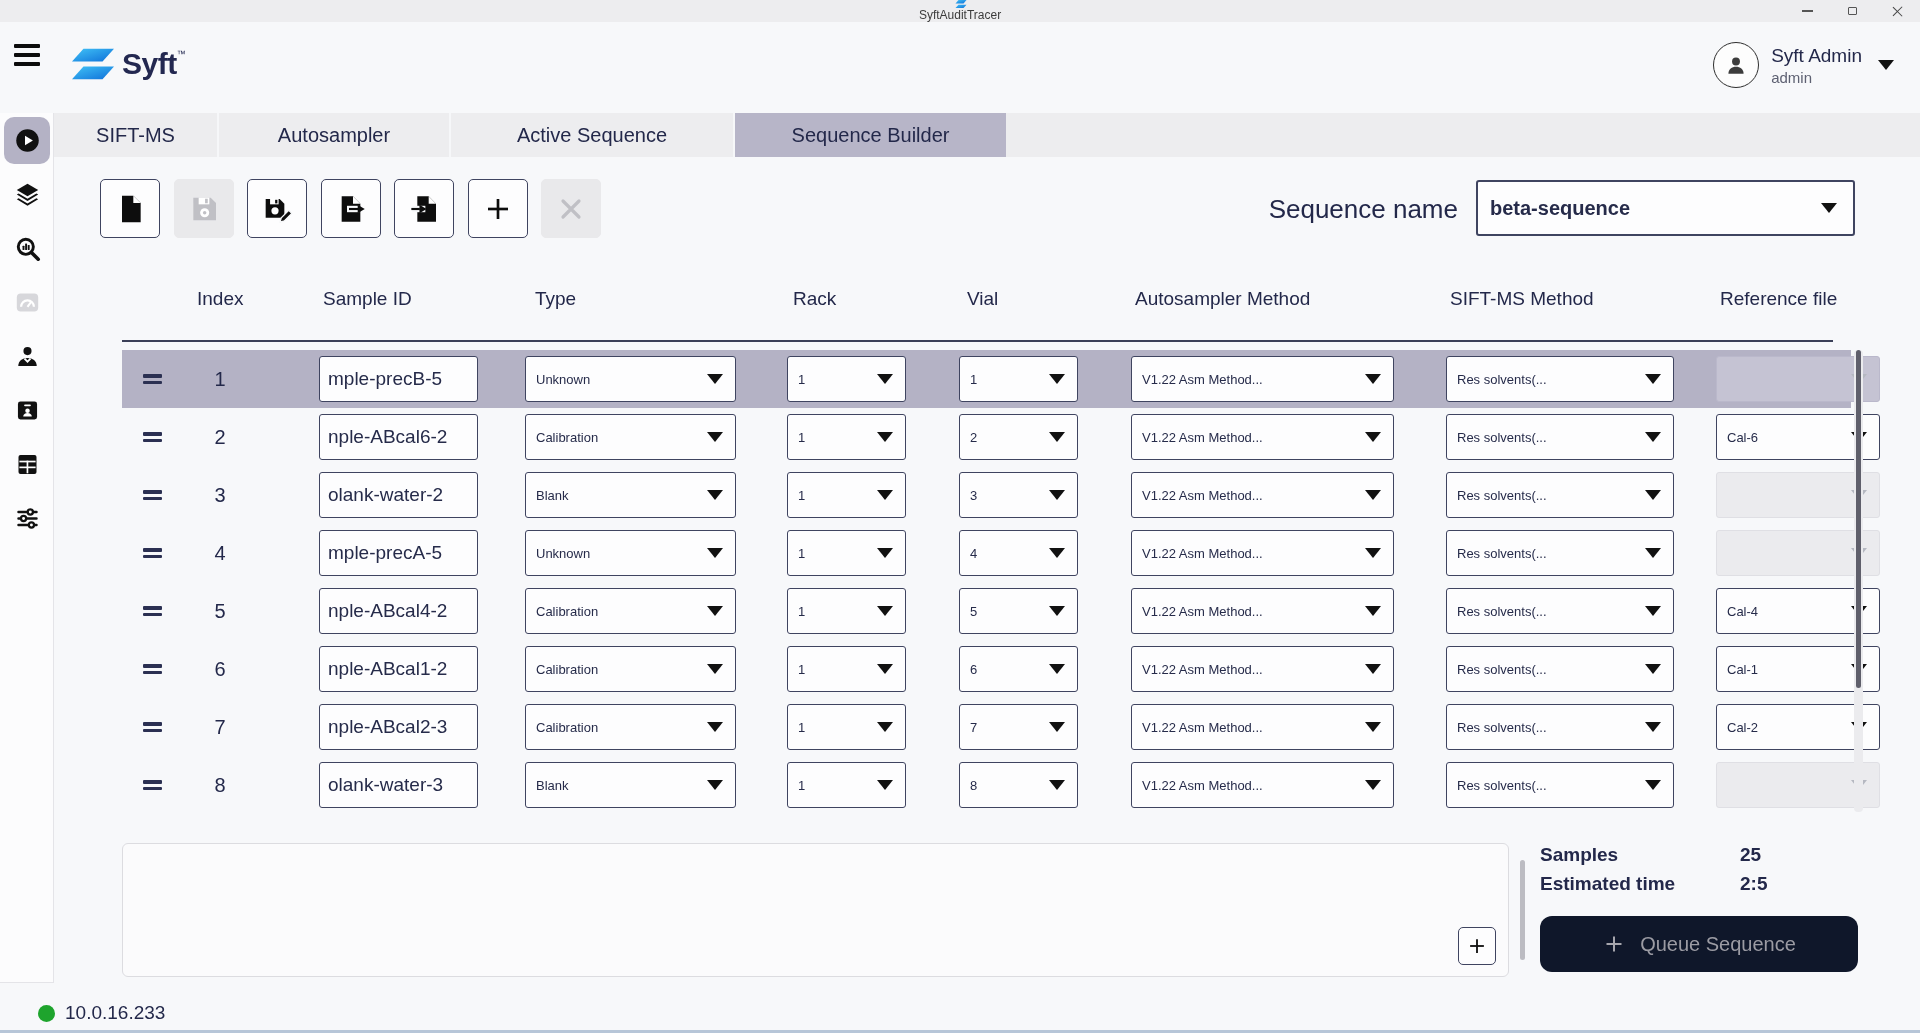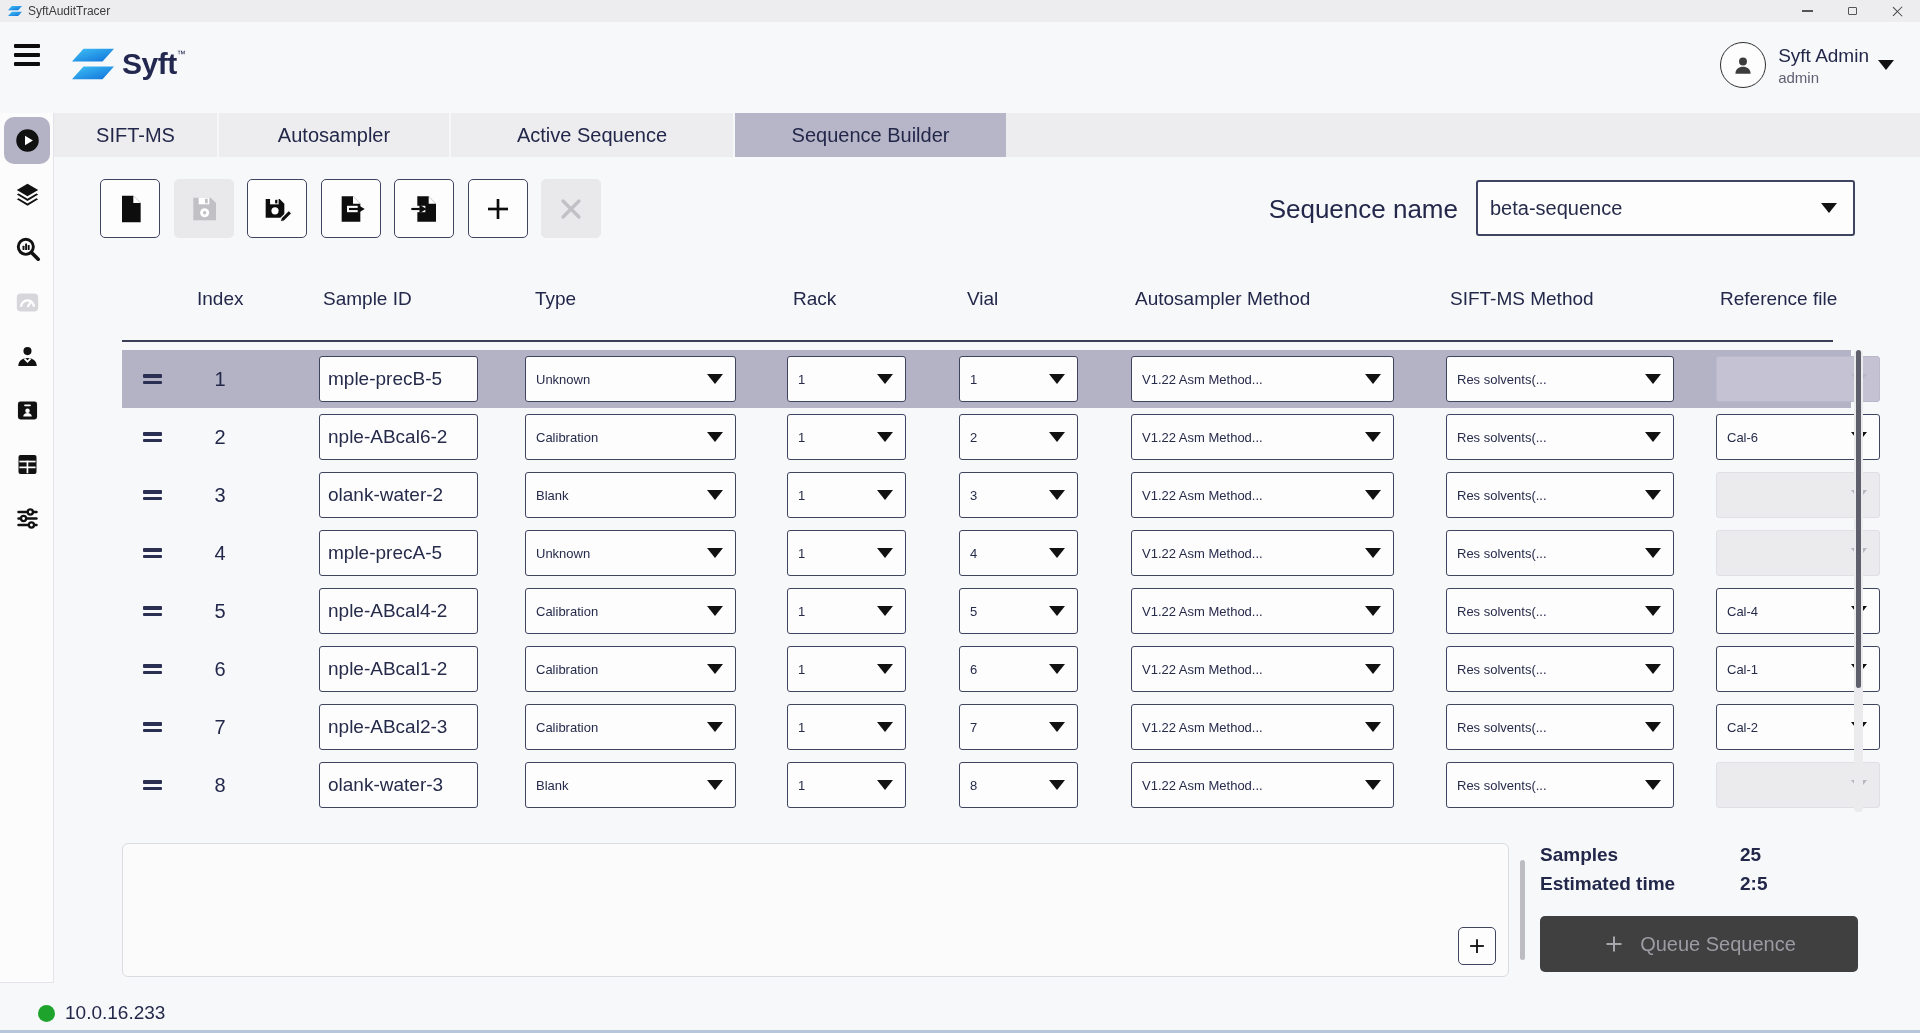--- a/index.html
+++ b/index.html
@@ -1,20 +1,20 @@
 <!DOCTYPE html>
 <html><head>
 <meta charset="utf-8">
 <style>
   * { margin:0; padding:0; box-sizing:border-box; }
   html,body { width:1920px; height:1033px; overflow:hidden; }
   body { font-family:"Liberation Sans", sans-serif; background:#f7f8fa; position:relative; color:#262b4a; }
 
   
-  .titlebar { position:absolute; left:0; top:0; width:1920px; height:22px; background:#ededef; display:flex; align-items:center; }
+  .titlebar { position:absolute; left:0; top:0; width:1920px; height:22px; background:#ededef; display:flex; align-items:center;flex-direction:column; }
   .titlebar .app-ico { width:14px; height:12px; margin:0 6px 0 8px; }
   .titlebar .app-title { font-size:12px; color:#3c3c3c; }
   .win-btns { position:absolute; right:0; top:0; height:22px; display:flex; }
   .win-btn { width:45px; height:22px; display:flex; align-items:center; justify-content:center; cursor:default; }
   .glyph-min { width:11px; height:1.4px; background:#555; }
   .glyph-max { width:9px; height:8px; border:1.2px solid #555; border-radius:1px; }
   .glyph-close { position:relative; width:11px; height:11px; }
   .glyph-close:before,.glyph-close:after { content:""; position:absolute; left:5px; top:-1px; width:1.4px; height:13px; background:#444; }
   .glyph-close:before { transform:rotate(45deg);} .glyph-close:after { transform:rotate(-45deg);}
 
@@ -22,21 +22,21 @@
   .header { position:absolute; left:0; top:22px; width:1920px; height:91px; background:#f7f8fa; }
   .hamburger { position:absolute; left:14px; top:22px; width:26px; height:22px; display:flex; flex-direction:column; justify-content:space-between; cursor:pointer; }
   .hamburger div { height:3.6px; background:#0c0c0c; border-radius:1px; }
   .brand { position:absolute; left:72px; top:26px; display:flex; align-items:flex-start; }
   .brand svg { width:42px; height:32px; margin-right:8px; }
   .brand .brand-name { font-size:30px; font-weight:bold; color:#232850; letter-spacing:-.5px; line-height:32px; }
   .brand .tm { font-size:9px; color:#232850; margin-top:1px; }
   .userbox { position:absolute; right:26px; top:20px; display:flex; align-items:center; cursor:pointer; }
   .avatar { width:46px; height:46px; border:1.6px solid #2e2e2e; border-radius:50%; background:#fdfdfd; display:flex; align-items:center; justify-content:center; }
   .avatar svg { width:28px; height:28px; color:#3c3c3c; }
-  .usertext { margin:0 9px 0 12px; }
+  .usertext { margin:0 16px 0 12px; }
   .username { font-size:19px; color:#23284a; }
   .userrole { font-size:15px; color:#5e6172; margin-top:2px; }
   .caret { width:0; height:0; border-left:8px solid transparent; border-right:8px solid transparent; border-top:10px solid #111; }
 
   
   .tabbar { position:absolute; left:54px; top:113px; width:1892px; height:44px; background:#ededef; display:flex; }
   .tab { height:44px; display:flex; align-items:center; justify-content:center; font-size:20px; color:#23284a; cursor:pointer; border-left:2px solid #f6f7f9; }
   .tab:first-child { border-left:none; }
   .tab:nth-child(1){width:163px}.tab:nth-child(2){width:232px}.tab:nth-child(3){width:284px}.tab:nth-child(4){width:273px}.tab:nth-child(5){width:276px}
   .tab.active { background:#b7b5c8; font-weight:500; }
@@ -50,21 +50,21 @@
   .side-item.disabled svg { color:#d7d7db; }
 
   
   .toolbtn { position:absolute; top:179px; width:60px; height:59px; background:#fdfdfe; border:1.6px solid #3f4460; border-radius:5px; display:flex; align-items:center; justify-content:center; cursor:pointer; }
   .toolbtn svg { width:32px; height:32px; color:#0d0d0d; }
   .toolbtn.disabled { background:#e9e9eb; border-color:#e9e9eb; cursor:default; }
   .toolbtn.disabled svg { color:#c0c0c5; }
 
   .seq-label { position:absolute; right:462px; top:194px; font-size:26px; color:#23284a; }
   .seq-dd { position:absolute; left:1476px; top:180px; width:379px; height:56px; background:#fdfdfe; border:2px solid #3f4460; border-radius:3px; display:flex; align-items:center; cursor:pointer; }
-  .seq-dd .val { font-size:20px; color:#262b4a; padding-left:12px; flex:1; }
+  .seq-dd .val { font-size:20px; color:#262b4a; padding-left:12px; flex:1;font-weight:bold; }
   .seq-dd .caret { margin-right:16px; }
 
   
   .tgrid { display:grid; grid-template-columns:40px 87px 171px 227px 137px 137px 280px 235px 178px 190px 29px; align-items:center;gap:35px; }
   .thead { position:absolute; left:122px; top:276px; width:1711px; height:46px; }
   .thead .hcell { font-size:19px; font-weight:500; color:#23284a; padding-left:4px; }
   .thead .hcell.center { text-align:center; padding-left:0; }
   .underline { position:absolute; left:122px; top:340px; width:1711px; height:2px; background:#3b4058; }
   .rows { position:absolute; left:122px; top:350px; width:1729px; }
   .trow { position:relative; height:58px; width:1729px; }
@@ -87,21 +87,21 @@
   .vscroll .thumb { position:absolute; left:2px; top:0; width:5px; height:338px; background:#5f5f6b; border-radius:3px; }
 
   
   .bpanel { position:absolute; left:122px; top:843px; width:1387px; height:134px; background:#fbfbfc; border:1px solid #dcdce0; border-radius:6px; }
   .addbtn { position:absolute; left:1458px; top:927px; width:38px; height:38px; background:#fdfdfe; border:1.6px solid #3f4460; border-radius:5px; display:flex; align-items:center; justify-content:center; cursor:pointer; }
   .addbtn svg { width:22px; height:22px; color:#111; }
   .mini-vbar { position:absolute; left:1520px; top:860px; width:5px; height:100px; background:#bcbcc2; border-radius:3px; }
   .summary { position:absolute; left:1540px; top:844px; width:318px; }
   .sumrow { display:flex; font-size:19px; font-weight:600; color:#23284a; margin-bottom:7px; }
   .sumrow .slabel { width:200px; }
-  .queue-btn { position:absolute; left:1540px; top:916px; width:318px; height:56px; background:#404040; border-radius:5px; display:flex; align-items:center; justify-content:center; cursor:default; }
+  .queue-btn { position:absolute; left:1540px; top:916px; width:318px; height:56px; background:#0f172a; border-radius:12px; display:flex; align-items:center; justify-content:center; cursor:default; }
   .queue-btn svg { width:24px; height:24px; color:#a6a6ad; margin-right:14px; }
   .queue-btn .qlabel { font-size:20px; color:#9b9ba3; }
 
   
   .statusbar { position:absolute; left:0; top:996px; width:1920px; height:34px; display:flex; align-items:center; }
   .statusdot { width:17px; height:17px; border-radius:50%; background:#1ea42d; margin:0 10px 0 38px; }
   .statusip { font-size:19px; color:#23284a; }
   .bottomline { position:absolute; left:0; top:1030px; width:1920px; height:3px; background:#b7c6d8; }
 </style>
 </head>

